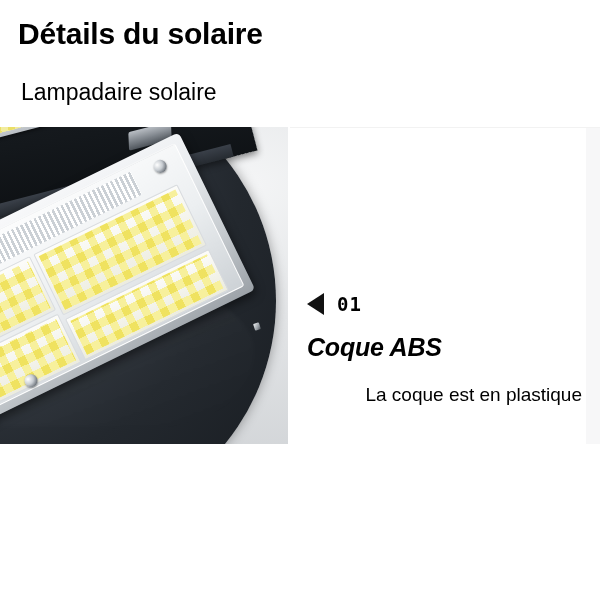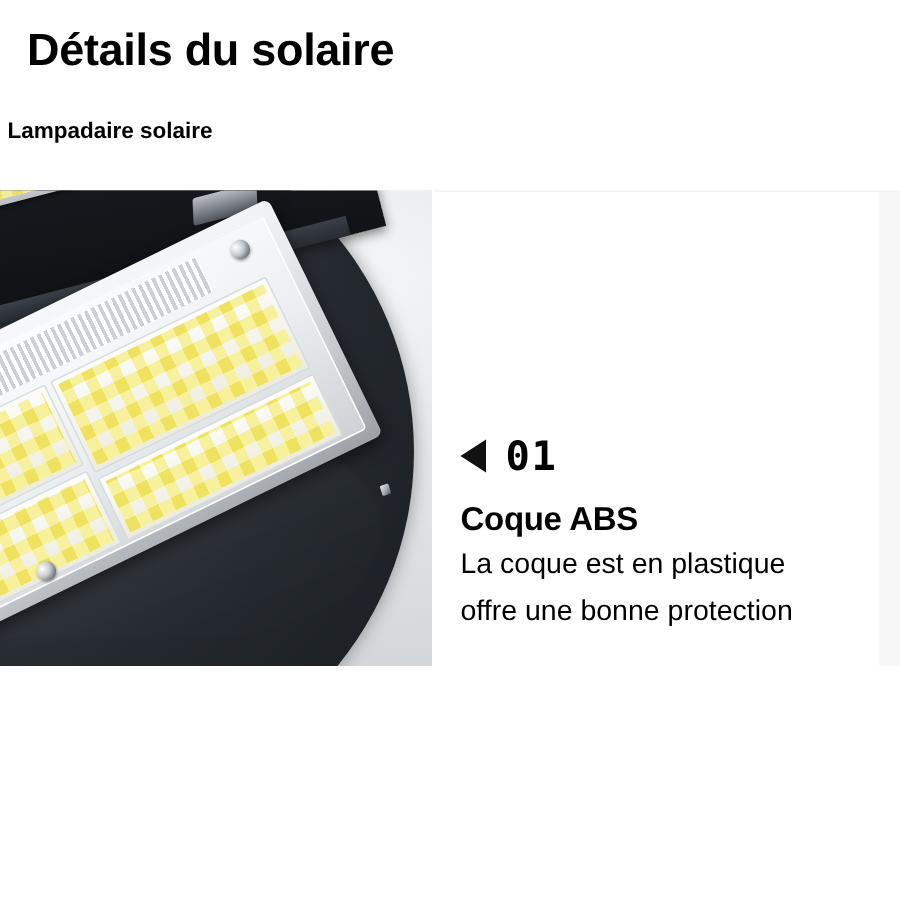--- a/index.html
+++ b/index.html
@@ -23,24 +23,24 @@
     left: 18px;
     top: 17px;
     font-size: 30px;
     font-weight: bold;
     letter-spacing: -0.2px;
     line-height: 1.1;
     white-space: nowrap;
   }
   #product-subtitle {
     position: absolute;
-    left: 5px;
+    left: 21px;
     top: 79px;
-    font-size: 15px;
-    font-weight: bold;
+    font-size: 23px;
+    font-weight: normal;
     line-height: 1.2;
     white-space: nowrap;
   }
 
   
   #content-band {
     position: absolute;
     left: 0;
     top: 127px;
     width: 600px;
@@ -245,39 +245,40 @@
     margin-bottom: 12px;
   }
   #badge-caret {
     width: 0; height: 0;
     border-top: 11px solid transparent;
     border-bottom: 11px solid transparent;
     border-right: 17px solid #111111;
     margin-right: 13px;
   }
   #badge-number {
-    font-size: 27px;
+    font-size: 19px;
     font-weight: bold;
     letter-spacing: 1px;
     line-height: 1;
     font-family: "DejaVu Sans Mono", monospace;
   }
   #section-heading {
-    font-size: 22px;
+    font-size: 25px;
     font-weight: bold;
     line-height: 1.15;
-    margin: 0 0 3px 0;
+    margin: 0 0 17px 0;
     letter-spacing: -0.2px;
+    font-style: italic;
   }
   #section-body {
     font-size: 19px;
     font-weight: normal;
     line-height: 31px;
   }
-  #section-body .bline { display: block; white-space: nowrap; }
+  #section-body .bline { display: block; white-space: nowrap; text-align: right; }
 </style>
 </head>
 <body>
 
 <div id="page-title">Détails du solaire</div>
 
 <div id="product-subtitle">Lampadaire solaire</div>
 
 <div id="content-band">
 
@@ -317,17 +318,16 @@
 
     <div id="step-badge">
       <span id="badge-caret"></span>
       <span id="badge-number">01</span>
     </div>
 
     <div id="section-heading">Coque ABS</div>
 
     <div id="section-body">
       <span class="bline">La coque est en plastique</span>
-      <span class="bline">offre une bonne protection</span>
     </div>
 
   </div>
 </div>
 
 </body></html>

